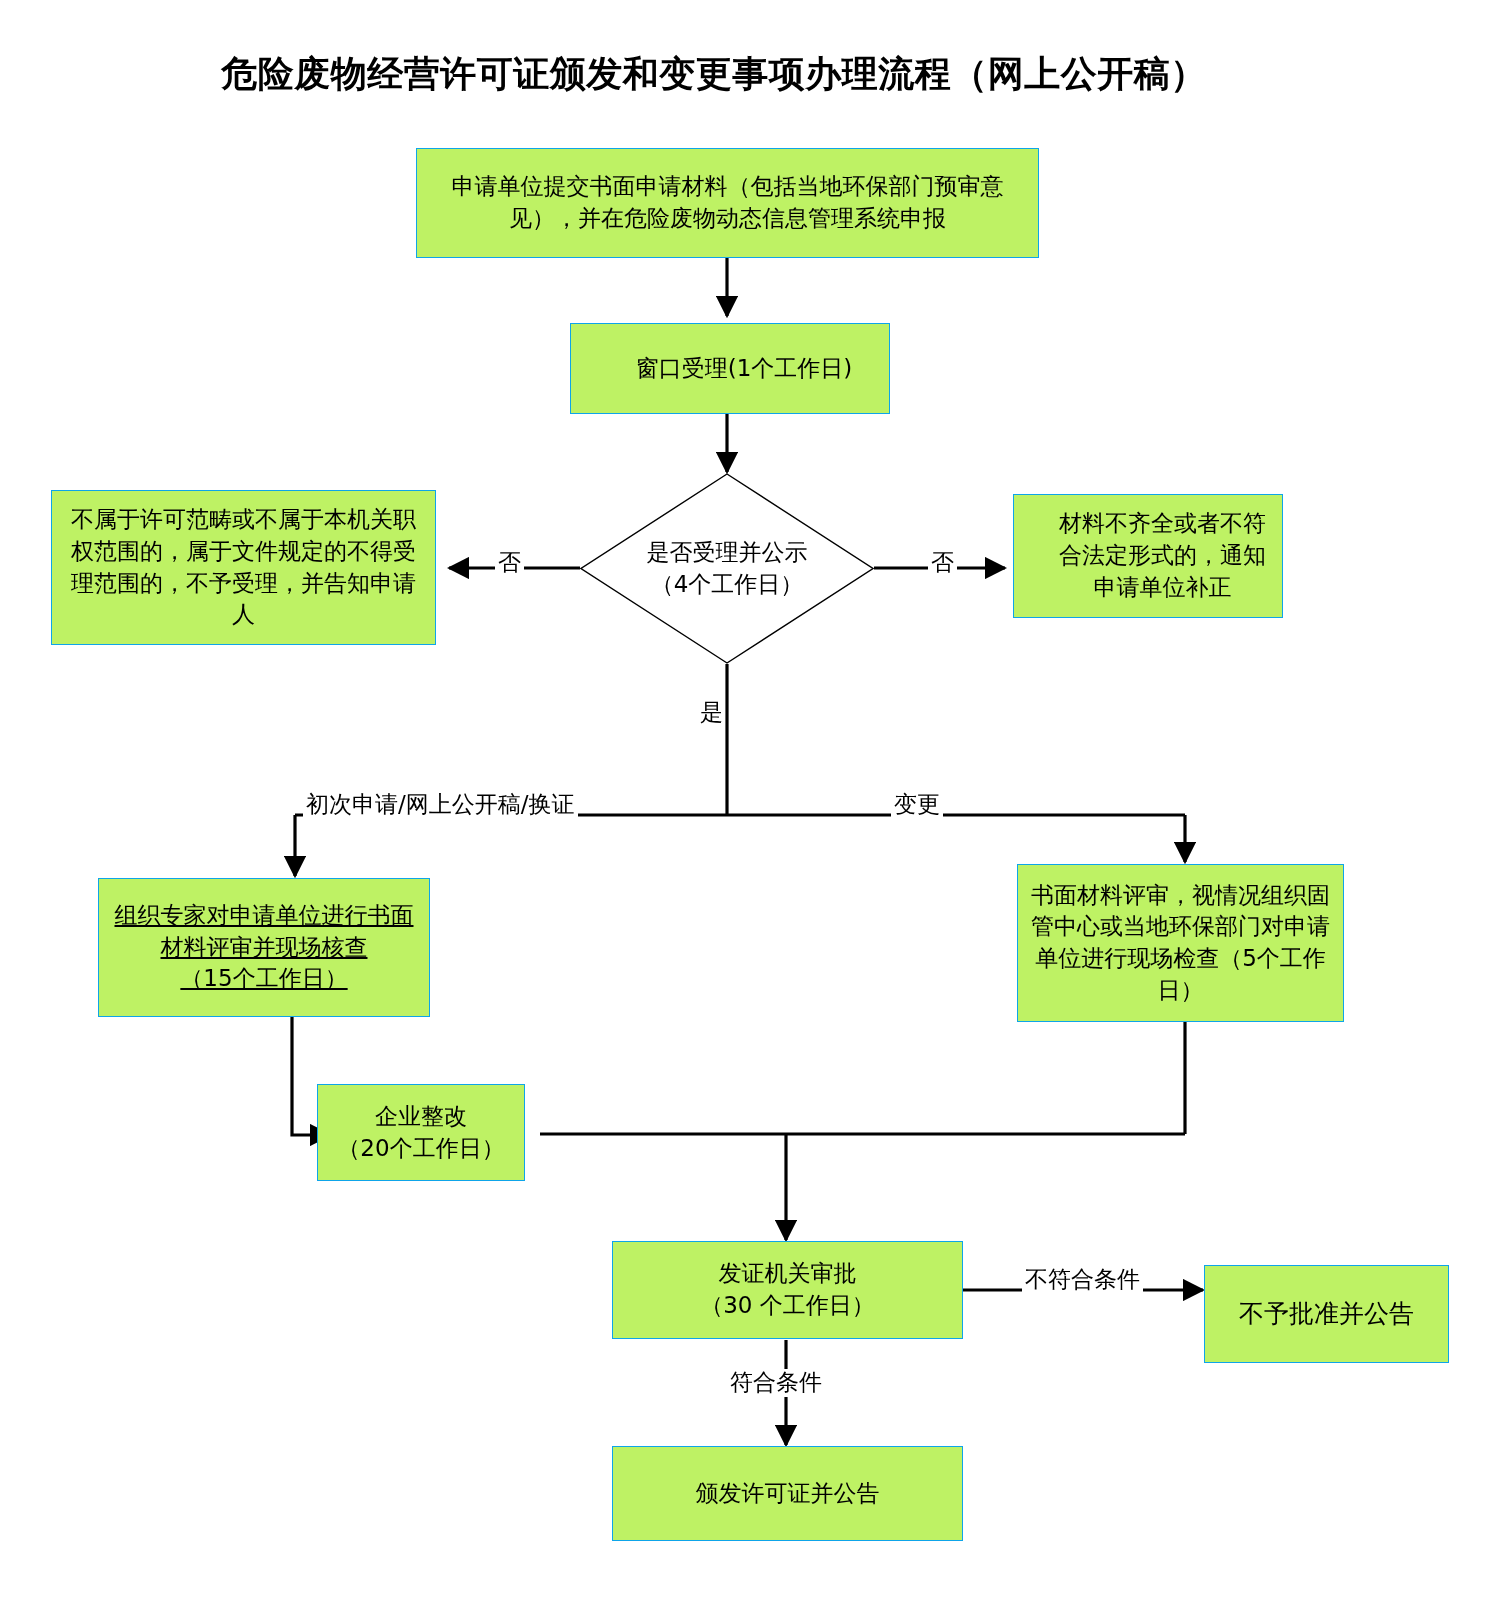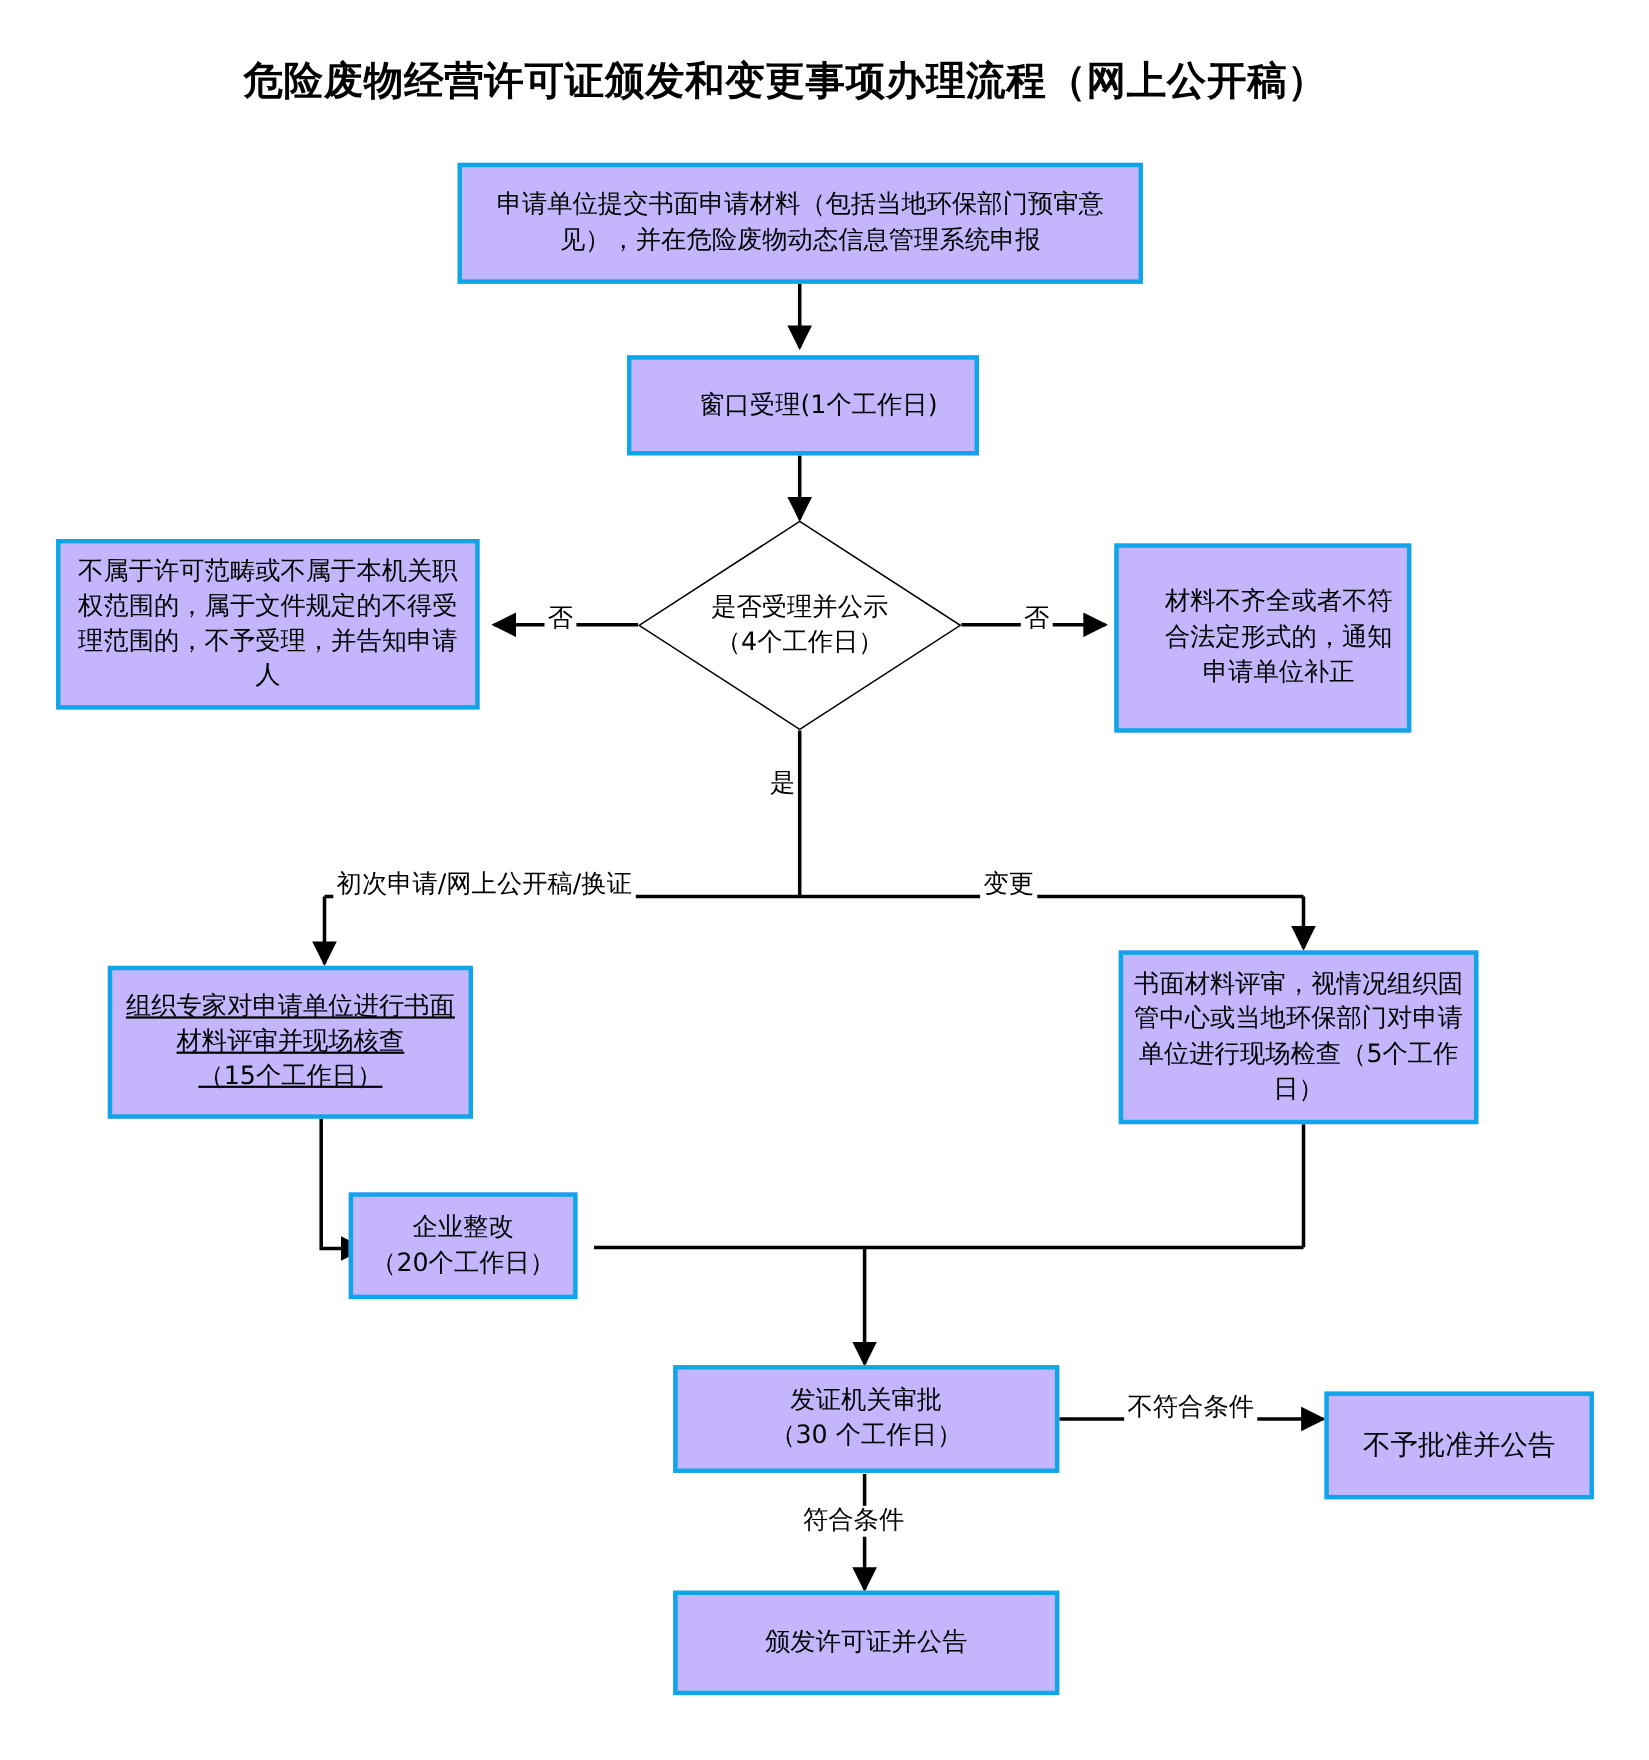--- a/index.html
+++ b/index.html
@@ -35,22 +35,22 @@
     text-align: center;
     font-size: 36px;
     font-weight: bold;
     letter-spacing: 0.5px;
     line-height: 1.2;
     white-space: nowrap;
   }
   .node {
     position: absolute;
     box-sizing: border-box;
-    border: 4px solid #0ea5e9;
-    background: #c4b5fd;
+    border: 1px solid #0ea5e9;
+    background: #bef264;
     display: flex;
     align-items: center;
     justify-content: flex-start;
     text-align: center;
     font-size: 23px;
     line-height: 1.38;
     padding: 4px 8px;
     z-index: 2;
   }
   .node .txt { display: block; width: 100%; }
@@ -149,21 +149,21 @@
       <polygon points="147,1 293,95.5 147,190 1,95.5" fill="#ffffff" stroke="#000000" stroke-width="1.4"></polygon>
     </svg>
     <div class="diamond-label" style="white-space:pre-line;">是否受理并公示
 （4个工作日）</div>
   </div>
 
   <div class="node" style="left:51px; top:490px; width:385px; height:155px;">
     <span class="txt">不属于许可范畴或不属于本机关职权范围的，属于文件规定的不得受理范围的，不予受理，并告知申请人</span>
   </div>
 
-  <div class="node" style="left:1013px; top:494px; width:270px; height:172px;padding-left:37px;">
+  <div class="node" style="left:1013px; top:494px; width:270px; height:124px;padding-left:37px;">
     <span class="txt">材料不齐全或者不符合法定形式的，通知申请单位补正</span>
   </div>
 
   <div class="node" style="left:98px; top:878px; width:332px; height:139px; white-space:pre-line;text-decoration:underline;">
     <span class="txt">组织专家对申请单位进行书面材料评审并现场核查
 （15个工作日）</span>
   </div>
 
   <div class="node" style="left:1017px; top:864px; width:327px; height:158px;">
     <span class="txt">书面材料评审，视情况组织固管中心或当地环保部门对申请单位进行现场检查（5个工作日）</span>

